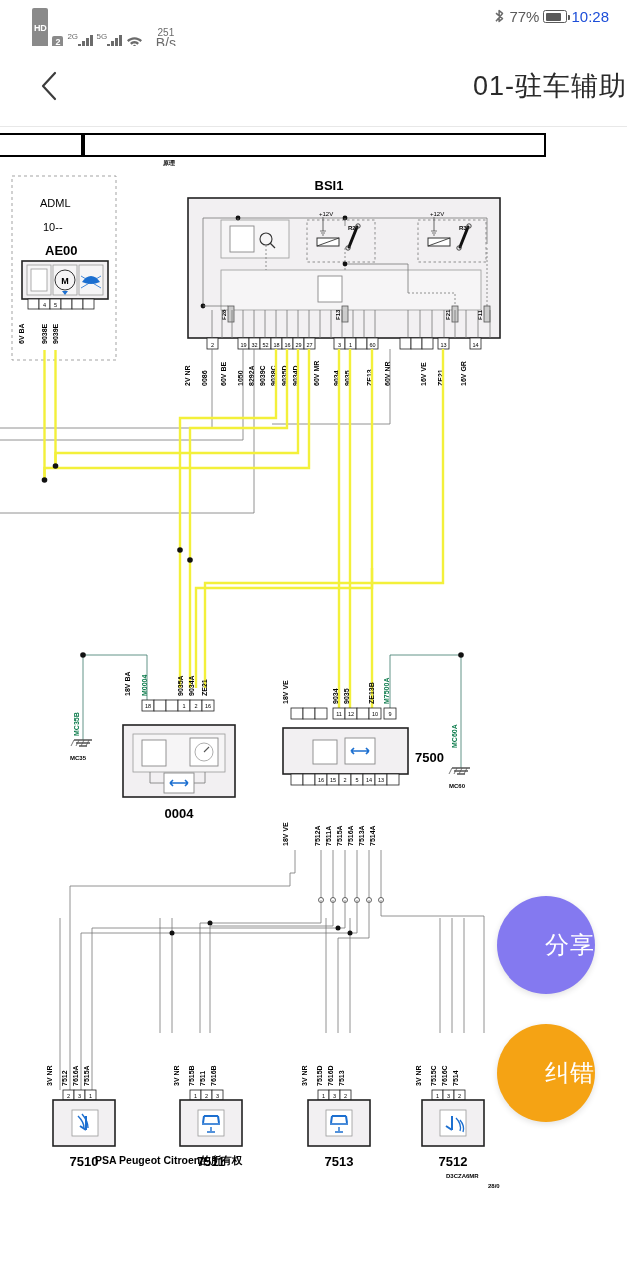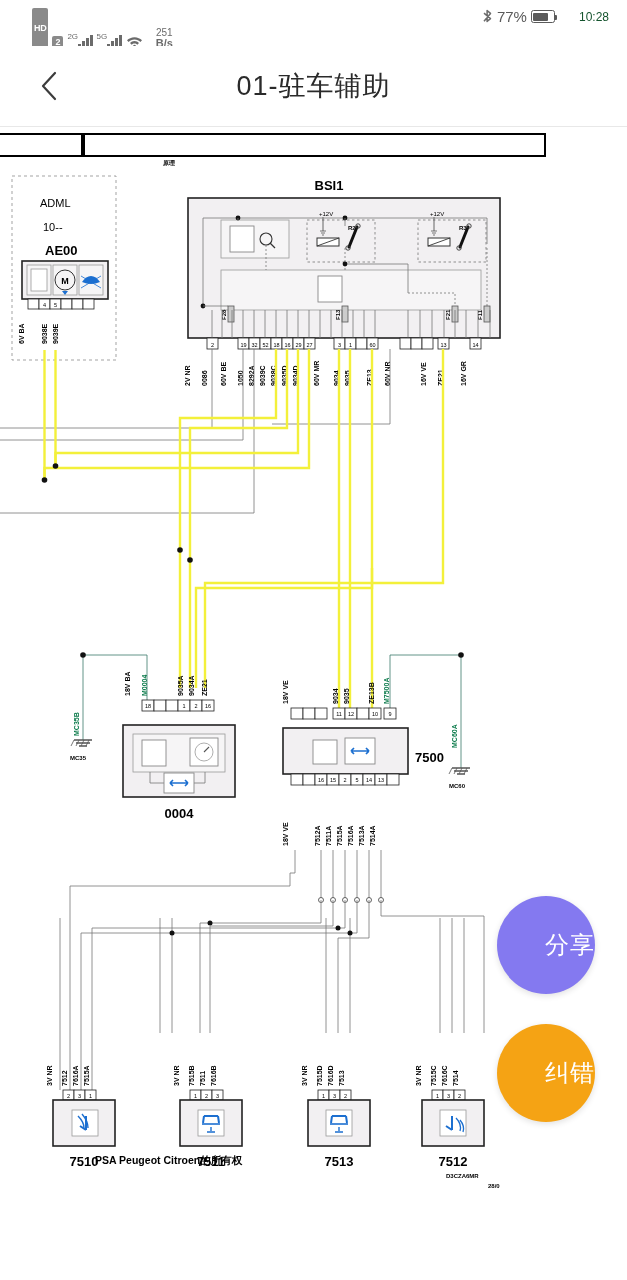--- a/index.html
+++ b/index.html
@@ -31,46 +31,46 @@
   .sig-sup { font-size:8px; color:#6b6b6b; margin-bottom:7px; margin-right:0px; }
   .bars { display:flex; align-items:flex-end; gap:1.5px; height:13px; }
   .bars i { display:block; width:2.5px; background:#6b6b6b; }
   .bars i:nth-child(1){height:4px}
   .bars i:nth-child(2){height:7px}
   .bars i:nth-child(3){height:10px}
   .bars i:nth-child(4){height:13px}
   .wifi { position:relative; width:16px; height:13px; }
   .wifi svg { position:absolute; bottom:0; left:0; }
   .netspeed { font-size:10px; line-height:10px; color:#6b6b6b; text-align:center; margin-left:10px; }
-  .netspeed div:last-child { font-size:11px;font-weight:bold; }
+  .netspeed div:last-child { font-size:14px; }
   .bt { width:11px; height:16px; }
   .pct { font-size:15px; color:#5a5a5a; }
   .batt {
     width:24px; height:13px; border:1.6px solid #5a5a5a; border-radius:2.5px;
     position:relative; padding:1.5px;
   }
   .batt::after {
     content:""; position:absolute; right:-3.5px; top:4px; width:2px; height:5px;
     background:#5a5a5a; border-radius:0 1px 1px 0;
   }
   .batt span { display:block; height:100%; width:78%; background:#5a5a5a; border-radius:1px; }
-  .clock { font-size:12px; color:#14532d; margin-left:20px; }
+  .clock { font-size:15px; color:#1d4ed8; margin-left:0; }
 
   
   .header {
     position:absolute; top:46px; left:0; width:627px; height:80px;
     display:flex; align-items:center; background:#fff;
   }
   .back-btn {
     position:absolute; left:32px; top:50%; transform:translateY(-50%);
     width:34px; height:34px; display:flex; align-items:center; justify-content:center;
     cursor:pointer;
   }
   .page-title {
-    position:absolute; left:0; width:627px; text-align:center;
+    position:absolute; left:0; width:627px; text-align:right;
     font-size:27px; color:#2a2a2a; letter-spacing:1px;
   }
   .hdr-divider { position:absolute; top:126px; left:0; width:627px; height:1px; background:#e8e8e8; }
 
   
   .canvas { position:absolute; top:128px; left:0; width:627px; height:1152px; background:#fff; overflow:hidden; }
   .canvas svg { position:absolute; top:0; left:0; }
 
   
   .fab {

